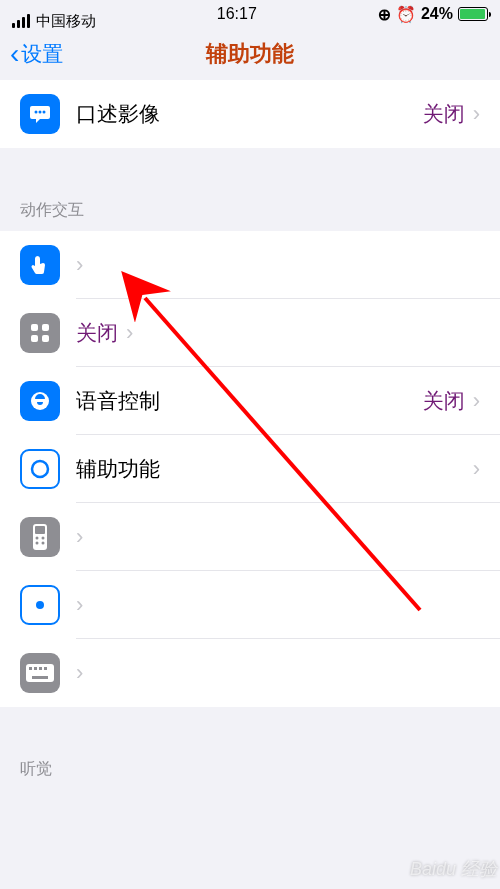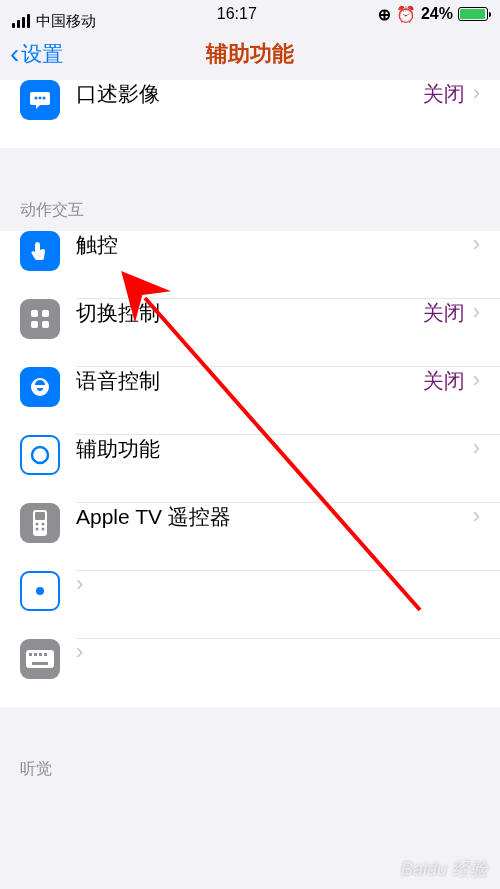--- a/index.html
+++ b/index.html
@@ -59,21 +59,21 @@
 }
 .section-header {
   padding: 32px 20px 10px;
   font-size: 16px;
   color: #8e8e93;
 }
 .section-header.tight { padding-top: 52px; }
 .list { background: #fff; }
 .row {
   display: flex;
-  align-items: flex-start;
+  align-items: center;
   height: 68px;
   padding: 0 20px;
   position: relative;
 }
 .row::after {
   content: '';
   position: absolute;
   bottom: 0;
   left: 76px;
   right: 0;
@@ -98,21 +98,21 @@
 .chevron { color: #c7c7cc; font-size: 22px; }
 .annotation-arrow {
   position: absolute;
   top: 260px;
   left: 100px;
   pointer-events: none;
 }
 .watermark {
   position: absolute;
   bottom: 8px;
-  right: 12px;
+  right: 3px;
   color: rgba(255,255,255,0.6);
   font-size: 18px;
   font-style: italic;
   text-shadow: 0 0 3px rgba(0,0,0,0.3);
 }
 </style>
 </head>
 <body>
 
 <div class="status-bar">
@@ -164,33 +164,31 @@
 
 <div class="section-header tight">动作交互</div>
 
 <div class="list">
   <div class="row">
     <div class="icon-wrap icon-blue">
       <svg width="24" height="24" viewBox="0 0 24 24">
           <path fill="#fff" d="M9 3a3 3 0 013 3v5l3-1a2 2 0 012 2l-1 7a2 2 0 01-2 2h-5a2 2 0 01-2-1l-3-5a2 2 0 011-3l2 1V6a3 3 0 013-3z"></path>
         </svg>
     </div>
-    <span class="row-label">触控</span>
     <span class="chevron">›</span>
   </div>
   <div class="row">
     <div class="icon-wrap icon-gray">
       <svg width="22" height="22" viewBox="0 0 22 22">
           <rect x="2" y="2" width="7" height="7" rx="2" fill="#fff"></rect>
           <rect x="13" y="2" width="7" height="7" rx="2" fill="#fff"></rect>
           <rect x="2" y="13" width="7" height="7" rx="2" fill="#fff"></rect>
           <rect x="13" y="13" width="7" height="7" rx="2" fill="#fff"></rect>
         </svg>
     </div>
-    <span class="row-label">切换控制</span>
     <span class="row-value">关闭</span>
     <span class="chevron">›</span>
   </div>
   <div class="row">
     <div class="icon-wrap icon-blue">
       <svg width="24" height="24" viewBox="0 0 24 24">
           <circle cx="12" cy="12" r="9" fill="#fff"></circle>
           <path fill="#007aff" d="M7 10a5 5 0 0110 0M9 13a3 3 0 006 0"></path>
         </svg>
     </div>
@@ -211,21 +209,20 @@
     <div class="icon-wrap icon-gray">
       <svg width="14" height="26" viewBox="0 0 14 26">
           <rect x="0" y="0" width="14" height="26" rx="3" fill="#fff"></rect>
           <rect x="2" y="2" width="10" height="8" rx="1" fill="#8e8e93"></rect>
           <circle cx="4" cy="14" r="1.5" fill="#8e8e93"></circle>
           <circle cx="10" cy="14" r="1.5" fill="#8e8e93"></circle>
           <circle cx="4" cy="19" r="1.5" fill="#8e8e93"></circle>
           <circle cx="10" cy="19" r="1.5" fill="#8e8e93"></circle>
         </svg>
     </div>
-    <span class="row-label">Apple TV 遥控器</span>
     <span class="chevron">›</span>
   </div>
   <div class="row">
     <div class="icon-wrap icon-border">
       <svg width="24" height="24" viewBox="0 0 24 24">
           <circle cx="12" cy="12" r="4" fill="#007aff"></circle>
         </svg>
     </div>
     <span class="chevron">›</span>
   </div>

